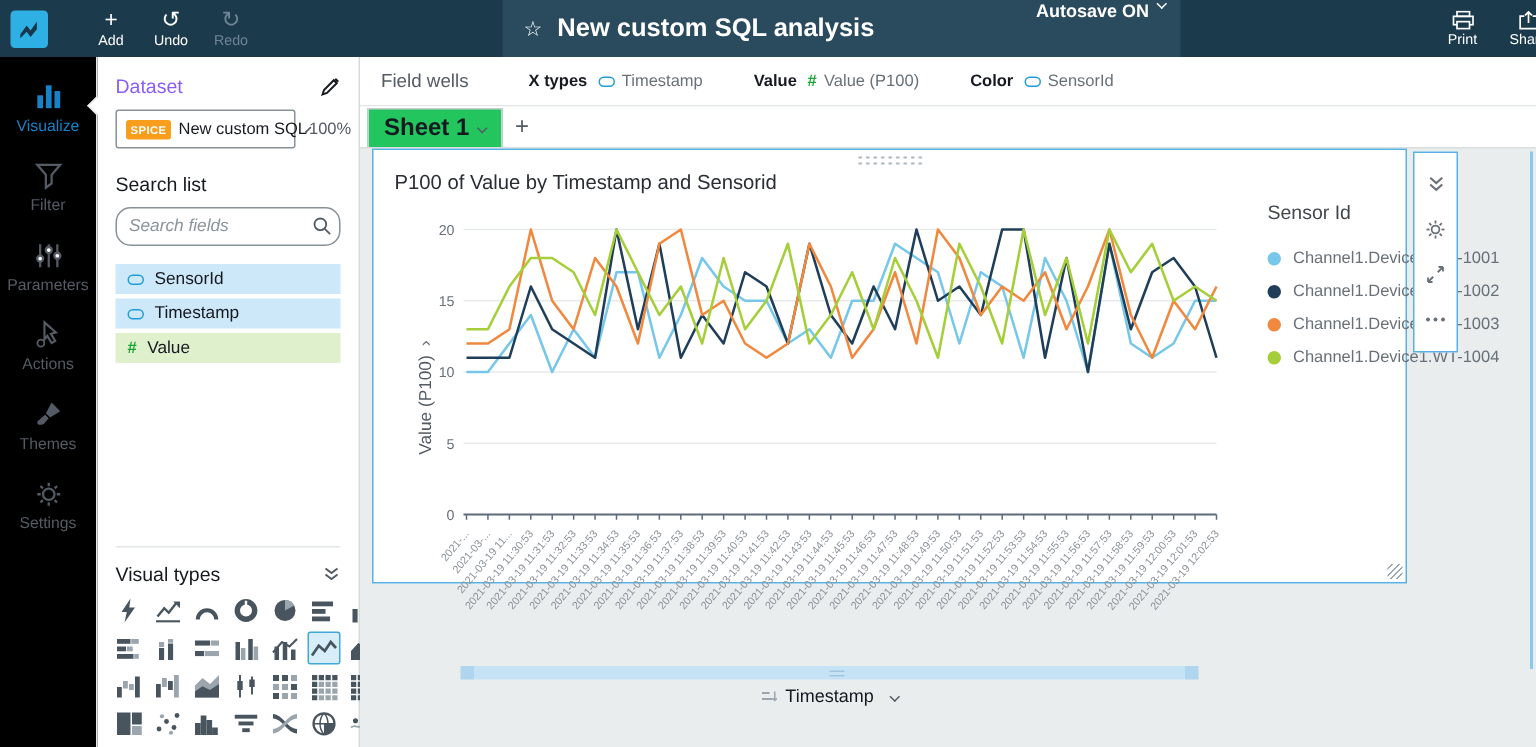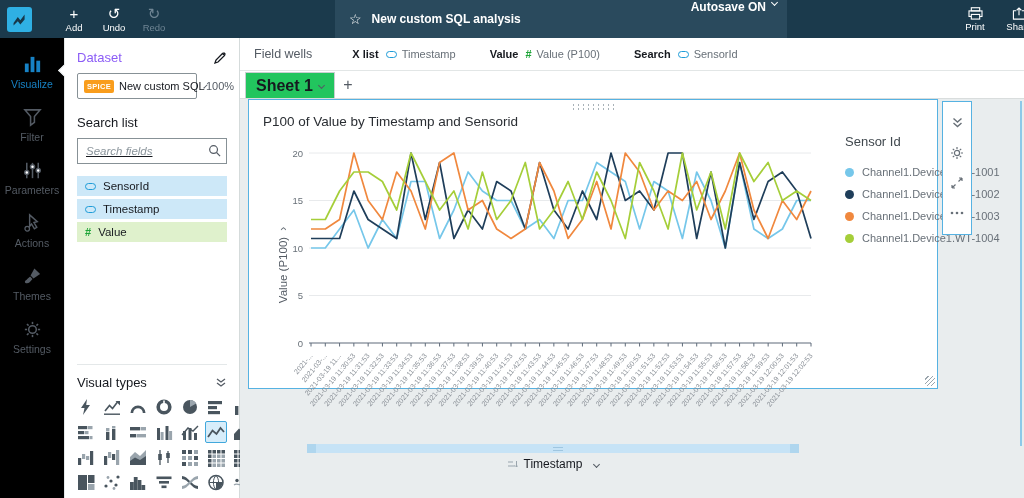--- a/index.html
+++ b/index.html
@@ -9,21 +9,21 @@
   
   .topbar { position:absolute; left:0; top:0; width:1024px; height:38px; background:#1B3A4C; display:flex; align-items:center; z-index:10; }
   .logo { width:38px; height:38px; display:flex; align-items:center; justify-content:center; cursor:pointer; }
   .logo-sq { width:25px; height:25px; background:#2FB0E4; border-radius:3px; display:flex; align-items:center; justify-content:center; }
   .tb-btn { width:40px; height:38px; display:flex; flex-direction:column; align-items:center; justify-content:center; color:#fff; cursor:pointer; }
   .tb-ic { font-size:15px; line-height:15px; }
   .tb-lb { font-size:9.5px; margin-top:1px; }
   .tb-btn.disabled { color:#6E8min291; color:#6f8594; }
   .tb-center { position:absolute; left:335px; top:0; width:452px; height:38px; background:#2A4A5D; display:flex; align-items:center; color:#fff; }
   .star { font-size:14px; margin-left:14px; cursor:pointer; }
-  .tb-title { font-size:12px; font-weight:bold; margin-left:10px; }
+  .tb-title { font-size:17px; font-weight:bold; margin-left:10px; }
   .autosave { position:absolute; right:10px; top:0; height:38px; display:flex; align-items:flex-start; font-size:12px; font-weight:bold; cursor:pointer; }
   .tb-right { position:absolute; height:38px; top:0; display:flex; flex-direction:column; align-items:center; justify-content:center; color:#fff; cursor:pointer; }
   .chev { display:inline-block; width:5px; height:5px; border-right:1.5px solid #545b64; border-bottom:1.5px solid #545b64; transform:rotate(45deg); margin-left:6px; vertical-align:2px; }
   .chev.light { border-color:#fff; }
 
   
   .rail { position:absolute; left:0; top:38px; width:65px; height:460px; background:#000000; border-right:1px solid #E4E8E9; padding-top:14px; z-index:5; }
   .rail-item { position:relative; height:40px; margin-bottom:13px; display:flex; flex-direction:column; align-items:center; justify-content:center; color:#545b64; cursor:pointer; }
   .rail-item.active { color:#1782C5; }
   .rail-lb { font-size:10.5px; margin-top:3px; }
@@ -33,21 +33,21 @@
   .panel { position:absolute; left:65px; top:38px; width:175px; height:460px; background:#fff; border-right:1px solid #D5DBDB; padding:12px 12px 0 12px; }
   .ds-head { display:flex; justify-content:space-between; align-items:center; font-size:13px; color:#8b5cf6; }
   .ds-row { display:flex; align-items:center; margin-top:8px; }
   .ds-select { width:120px; height:26px; border:1px solid #879196; border-radius:2px; display:flex; align-items:center; padding:0 6px; cursor:pointer; background:#fff; }
   .spice { background:#F99D1C; color:#fff; font-size:7.5px; font-weight:bold; padding:2px 3px; border-radius:2px; letter-spacing:.3px; }
   .ds-name { font-size:11px; color:#16191f; margin-left:5px; white-space:nowrap; }
   .ds-select .chev { margin-left:auto; }
   .zoomtxt { font-size:11px; color:#545b64; margin-left:9px; }
   .fl-head { font-size:13px; color:#16191f; margin-top:16px; }
   .searchbox { position:relative; margin-top:8px; }
-  .searchbox input { width:100%; height:26px; border:1px solid #879196; border-radius:0; font-size:11.5px; font-style:italic; padding:0 22px 0 8px; color:#16191f; font-family:"Liberation Sans",sans-serif;text-decoration:underline; }
+  .searchbox input { width:100%; height:26px; border:1px solid #879196; border-radius:10px; font-size:11.5px; font-style:italic; padding:0 22px 0 8px; color:#16191f; font-family:"Liberation Sans",sans-serif; }
   .searchbox input::placeholder { color:#8a949b; }
   .searchbox svg { position:absolute; right:6px; top:6px; }
   .fieldlist { margin-top:12px; }
   .frow { height:20px; margin-bottom:3px; display:flex; align-items:center; gap:7px; padding-left:8px; font-size:11.5px; color:#16191f; cursor:grab; }
   .frow.dim { background:#CDE8F8; }
   .frow.mea { background:#DFF1CC; }
   .pill-ic { width:11px; height:7px; border:1.6px solid #1E9CD8; border-radius:3.5px; display:inline-block; }
   .hash-ic { color:#1DA437; font-weight:bold; font-size:11px; }
   .vt-head { position:absolute; left:12px; right:12px; top:326px; padding-top:10px; border-top:1px solid #E4E8E9; display:flex; justify-content:space-between; align-items:center; font-size:13px; color:#16191f; }
   .vt-grid { position:absolute; left:10px; right:8px; top:358px; display:grid; grid-template-columns:repeat(7,1fr); gap:3px 4px; }
@@ -501,31 +501,31 @@
           <ellipse cx="10" cy="9" rx="8" ry="5.5" fill="#49555e"></ellipse>
         </svg>
       </div>
     </div>
 </div>
 
 <div class="fwbar">
   <span class="fw-label">Field wells</span>
   <div id="wells" style="display:flex">
       <div class="well">
-        <span class="well-name">X list</span>
+        <span class="well-name">X types</span>
         <span class="pill-ic"></span>
         <span class="well-field">Timestamp</span>
       </div>
       <div class="well">
         <span class="well-name">Value</span>
         <span class="hash-ic">#</span>
         <span class="well-field">Value (P100)</span>
       </div>
       <div class="well">
-        <span class="well-name">Search</span>
+        <span class="well-name">Color</span>
         <span class="pill-ic"></span>
         <span class="well-field">SensorId</span>
       </div>
     </div>
 </div>
 
 <div class="sheetbar">
   <div class="sheet-tab">
     <span>Sheet 1</span>
     <span class="chev"></span>

